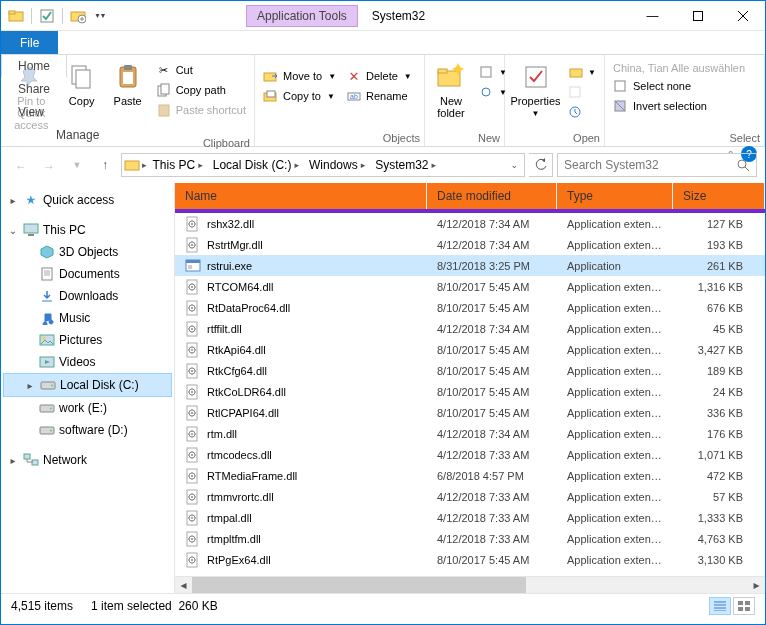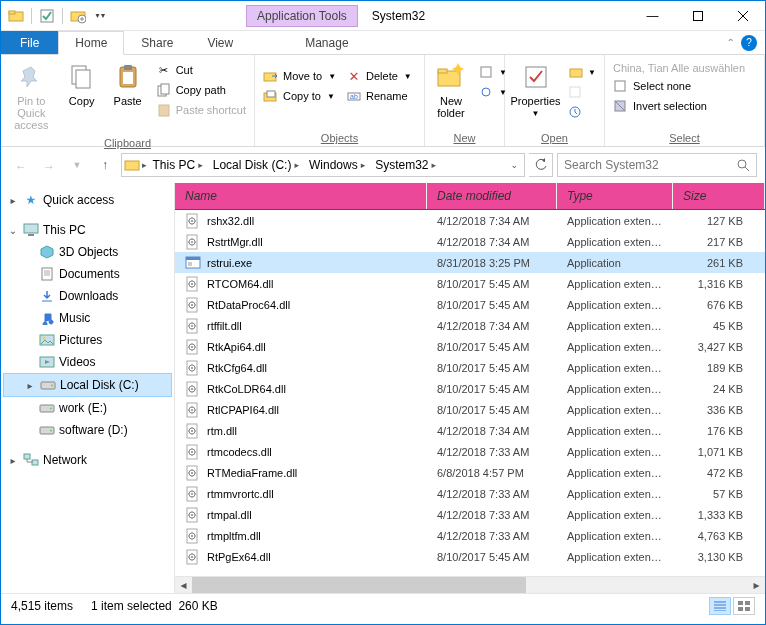--- a/index.html
+++ b/index.html
@@ -9,33 +9,33 @@
 .titlebar { height: 30px; display: flex; align-items: center; background: #fff; border-bottom: 1px solid #e5e5e5; }
 .qat { display: flex; align-items: center; padding: 0 4px; gap: 1px; }
 .qat-btn { width: 22px; height: 22px; display: flex; align-items: center; justify-content: center; color: #444; }
 .qat-div { width: 1px; height: 16px; background: #ccc; margin: 0 3px; }
 .app-tools { background: #e3c5f5; border: 1px solid #c89be0; padding: 3px 10px; margin-left: 130px; font-size: 12px; color: #444; }
 .title-text { margin-left: 14px; font-size: 12px; }
 .win-controls { margin-left: auto; display: flex; }
 .win-btn { width: 45px; height: 29px; display: flex; align-items: center; justify-content: center; font-size: 12px; }
 
 
-.tabs { height: 24px; display: flex; align-items: center; border-bottom: 1px solid #dadada; }
+.tabs { height: 24px; display: flex; align-items: flex-start; border-bottom: 1px solid #dadada; flex-direction: column; }
 .tab { padding: 4px 16px; font-size: 12px; color: #444; border: 1px solid transparent; border-bottom: none; position: relative; }
 .tab.file { background: #1979ca; color: #fff; padding: 4px 18px; }
 .tab.active { background: #fff; border-color: #dadada; border-bottom: 1px solid #fff; margin-bottom: -1px; }
 .tab.manage { margin-left: 38px; }
 .tabs-right { margin-left: auto; display: flex; align-items: center; gap: 6px; padding-right: 8px; }
 .help-icon { width: 16px; height: 16px; background: #0078d7; border-radius: 50%; color: #fff; display: flex; align-items: center; justify-content: center; font-size: 10px; }
 
 
 .ribbon { height: 92px; background: #fff; border-bottom: 1px solid #dadada; display: flex; }
 .ribbon-group { border-right: 1px solid #e5e5e5; display: flex; flex-direction: column; padding: 2px 4px 0; }
 .ribbon-group-body { flex: 1; display: flex; align-items: flex-start; gap: 2px; }
-.ribbon-group-label { text-align: center; font-size: 11px; color: #666; padding: 2px 0; text-decoration: underline; }
+.ribbon-group-label { text-align: right; font-size: 11px; color: #666; padding: 2px 0; }
 .big-btn { display: flex; flex-direction: column; align-items: center; justify-content: center; padding: 4px 6px; gap: 2px; min-width: 44px; }
 .big-btn .icon { width: 32px; height: 32px; display: flex; align-items: center; justify-content: center; }
 .big-btn .lbl { font-size: 11px; text-align: center; line-height: 1.1; }
 .small-btns { display: flex; flex-direction: column; gap: 2px; padding-top: 4px; }
 .small-btn { display: flex; align-items: center; gap: 4px; font-size: 11px; padding: 1px 4px; white-space: nowrap; }
 .small-btn .icon { width: 16px; height: 16px; display: flex; align-items: center; justify-content: center; }
 .disabled { color: #aaa; }
 .disabled svg { opacity: 0.5; }
 
 
@@ -53,21 +53,21 @@
 .main { display: flex; height: 410px; }
 .navpane { width: 174px; border-right: 1px solid #e5e5e5; overflow: hidden; padding: 6px 0; }
 .nav-item { display: flex; align-items: center; gap: 4px; padding: 3px 6px; font-size: 12px; }
 .nav-item .tw { width: 12px; color: #555; text-align: center; font-size: 10px; }
 .nav-item .icon { width: 16px; height: 16px; display: flex; align-items: center; justify-content: center; }
 .nav-item.indent1 { padding-left: 22px; }
 .nav-item.sel { background: #cce8ff; border: 1px solid #99d1ff; margin: 0 2px; padding-left: 20px; }
 .nav-spacer { height: 8px; }
 
 .listpane { flex: 1; display: flex; flex-direction: column; overflow: hidden; }
-.list-header { display: flex; border-bottom: 1px solid #6d28d9; background: #ec4899; font-style: italic; }
+.list-header { display: flex; border-bottom: 4px solid #6d28d9; background: #f97316; }
 .list-header .col { padding: 6px 10px; font-size: 12px; color: #333; border-right: 1px solid #f0f0f0; }
 .col-name { width: 252px; }
 .col-date { width: 130px; }
 .col-type { width: 116px; }
 .col-size { flex: 1; text-align: left; }
 .list-body { flex: 1; overflow: hidden; }
 .row { display: flex; align-items: center; height: 21px; font-size: 11px; }
 .row.sel { background: #cce8ff; }
 .row .c { padding: 0 10px; white-space: nowrap; overflow: hidden; text-overflow: ellipsis; }
 .row .c-name { width: 252px; display: flex; align-items: center; gap: 6px; }
@@ -554,21 +554,21 @@
                 <rect x="2" y="1" width="10" height="14" fill="#fff" stroke="#aaa"></rect>
                 <circle cx="7" cy="8" r="3" fill="none" stroke="#888"></circle>
                 <circle cx="7" cy="8" r="1" fill="#888"></circle>
                 <path d="M7 5 v-1 M7 11 v1 M4 8 h-1 M10 8 h1" stroke="#888"></path>
               </svg>
             </span>
             <span>RstrtMgr.dll</span>
           </div>
           <div class="c c-date">4/12/2018 7:34 AM</div>
           <div class="c c-type">Application extens...</div>
-          <div class="c c-size">217 KB</div>
+          <div class="c c-size">193 KB</div>
         </div>
         <div class="row sel">
           <div class="c c-name">
             <span class="file-icon">
               <svg width="16" height="16">
                 <rect x="1" y="2" width="14" height="11" fill="#fff" stroke="#5a8ac6"></rect>
                 <rect x="1" y="2" width="14" height="3" fill="#5a8ac6"></rect>
                 <rect x="3" y="7" width="4" height="4" fill="#ccc"></rect>
               </svg>
             </span>

